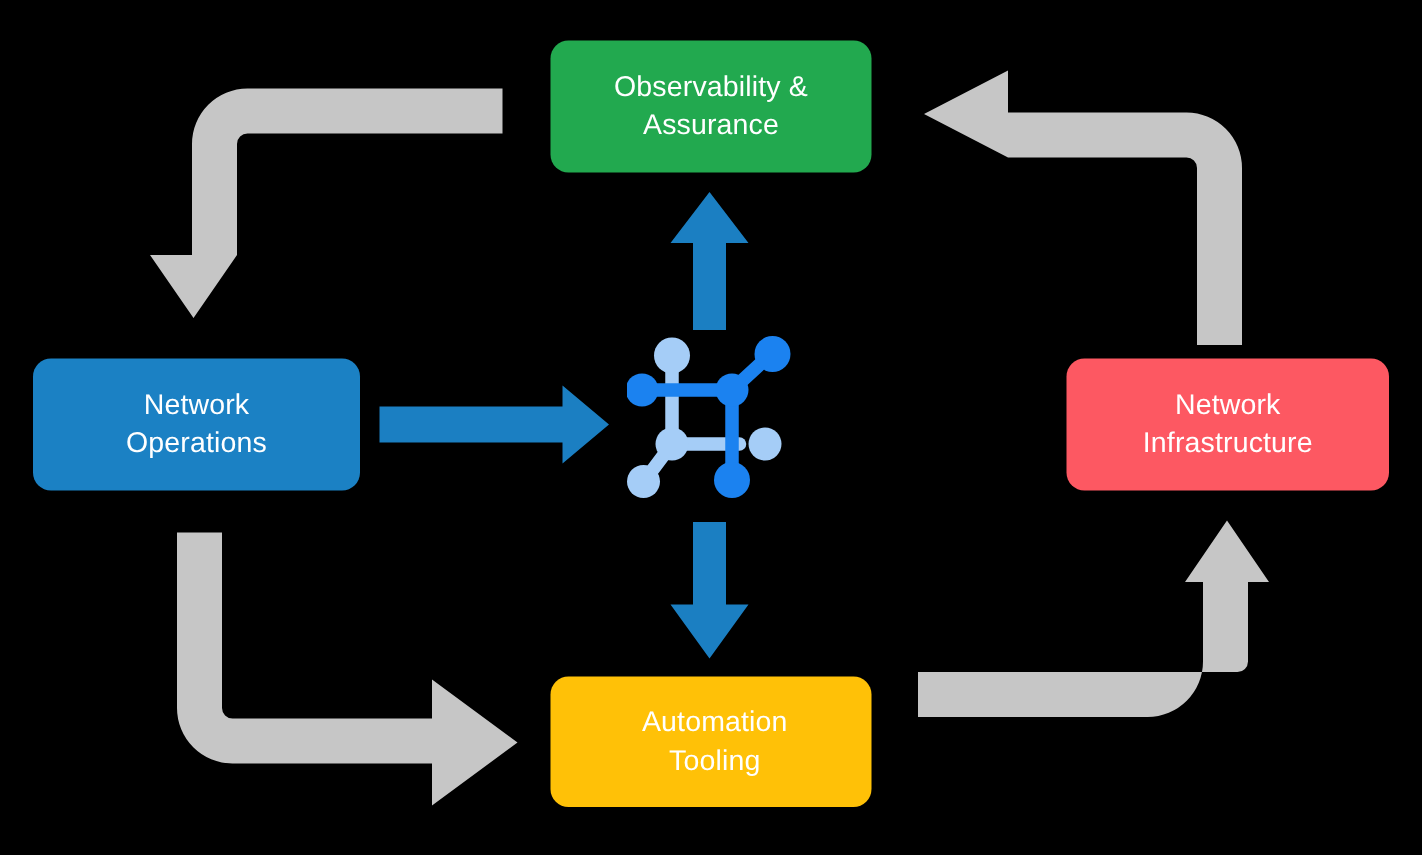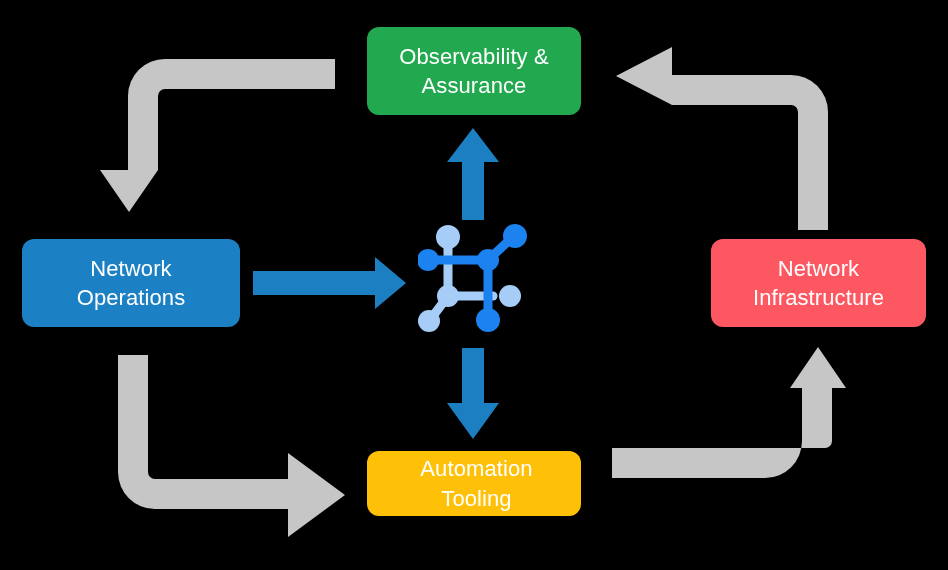--- a/index.html
+++ b/index.html
@@ -25,42 +25,42 @@
     height: 570px;
   }
   .node-box {
     position: absolute;
     border-radius: 12px;
     display: flex;
     align-items: center;
     justify-content: center;
     text-align: center;
     color: #ffffff;
-    font-size: 22px;
+    font-size: 19px;
     line-height: 1.32;
     font-weight: 400;
     letter-spacing: 0.1px;
     box-sizing: border-box;
     padding: 4px 10px;
   }
   .node-label {
     display: block;
     white-space: pre-line;
   }
   #box-observability {
     left: 367px;  top: 27px;  width: 214px; height: 88px;
   }
   #box-network-operations {
     left: 22px;   top: 239px; width: 218px; height: 88px;
   }
   #box-network-infrastructure {
     left: 711px;  top: 239px; width: 215px; height: 88px;
   }
   #box-automation-tooling {
-    left: 367px;  top: 451px; width: 214px; height: 65px; padding-left: 15px;
+    left: 367px;  top: 451px; width: 214px; height: 87px; padding-left: 15px;
   }
   #center-icon {
     position: absolute;
     left: 418px;
     top: 222px;
     width: 112px;
     height: 112px;
   }
 </style>
 </head>

